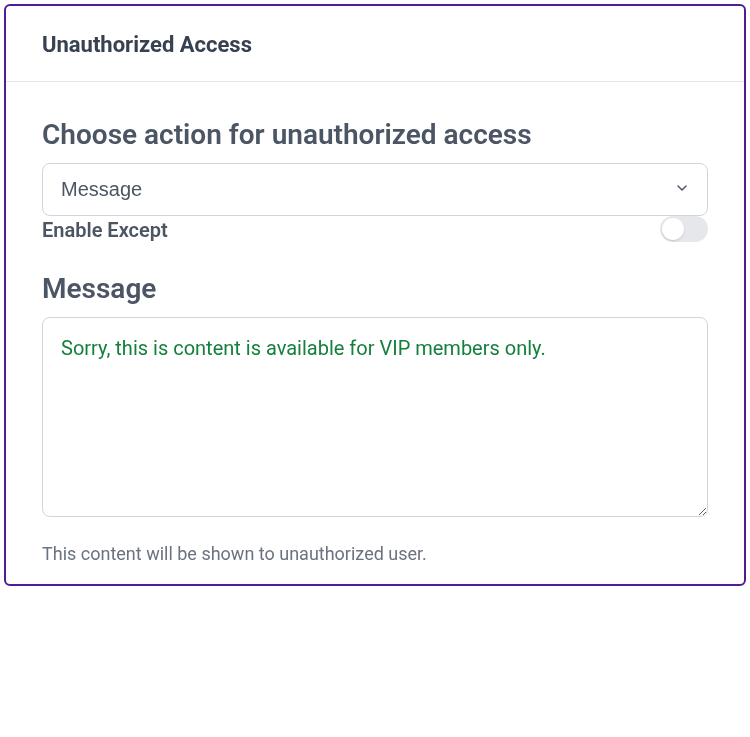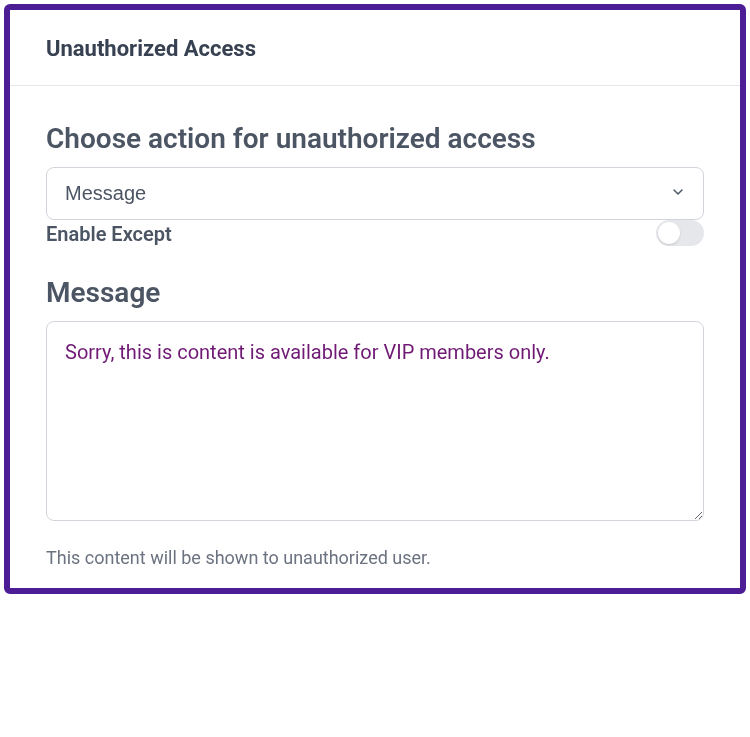--- a/index.html
+++ b/index.html
@@ -8,21 +8,21 @@
       padding: 0;
     }
     body {
       font-family: -apple-system, BlinkMacSystemFont, "Segoe UI", Roboto, Helvetica, Arial, sans-serif;
       background: #ffffff;
       width: 750px;
       height: 737px;
       color: #374151;
     }
     .panel {
-      border: 6px solid #4c1d95;
+      border: 2px solid #4c1d95;
       border-radius: 6px;
       margin: 4px;
       background: #fff;
     }
     .panel-header {
       padding: 26px 36px 24px 36px;
       border-bottom: 1px solid #e5e7eb;
     }
     .panel-title {
       font-size: 22px;
@@ -101,21 +101,21 @@
       left: 2px;
       box-shadow: 0 1px 2px rgba(0,0,0,0.15);
     }
     .textarea-box {
       width: 100%;
       border: 1px solid #d1d5db;
       border-radius: 8px;
       background: #fff;
       padding: 16px 18px;
       font-size: 20px;
-      color: #701a75;
+      color: #15803d;
       font-family: inherit;
       resize: both;
       min-height: 200px;
       line-height: 1.45;
     }
     .helper-text {
       font-size: 18px;
       color: #6b7280;
       margin-top: 22px;
     }

